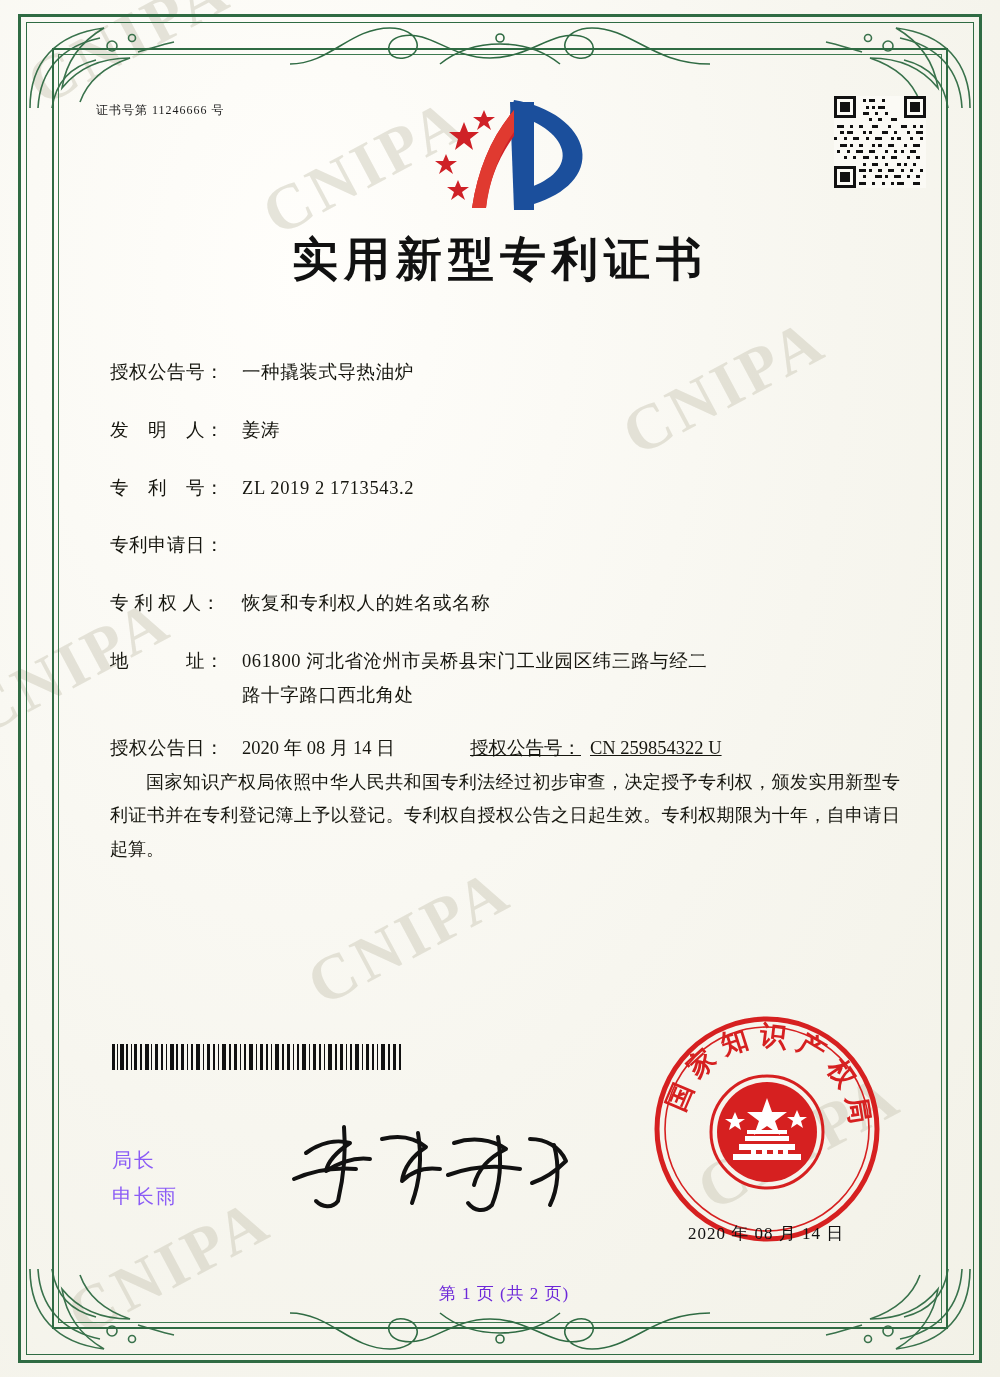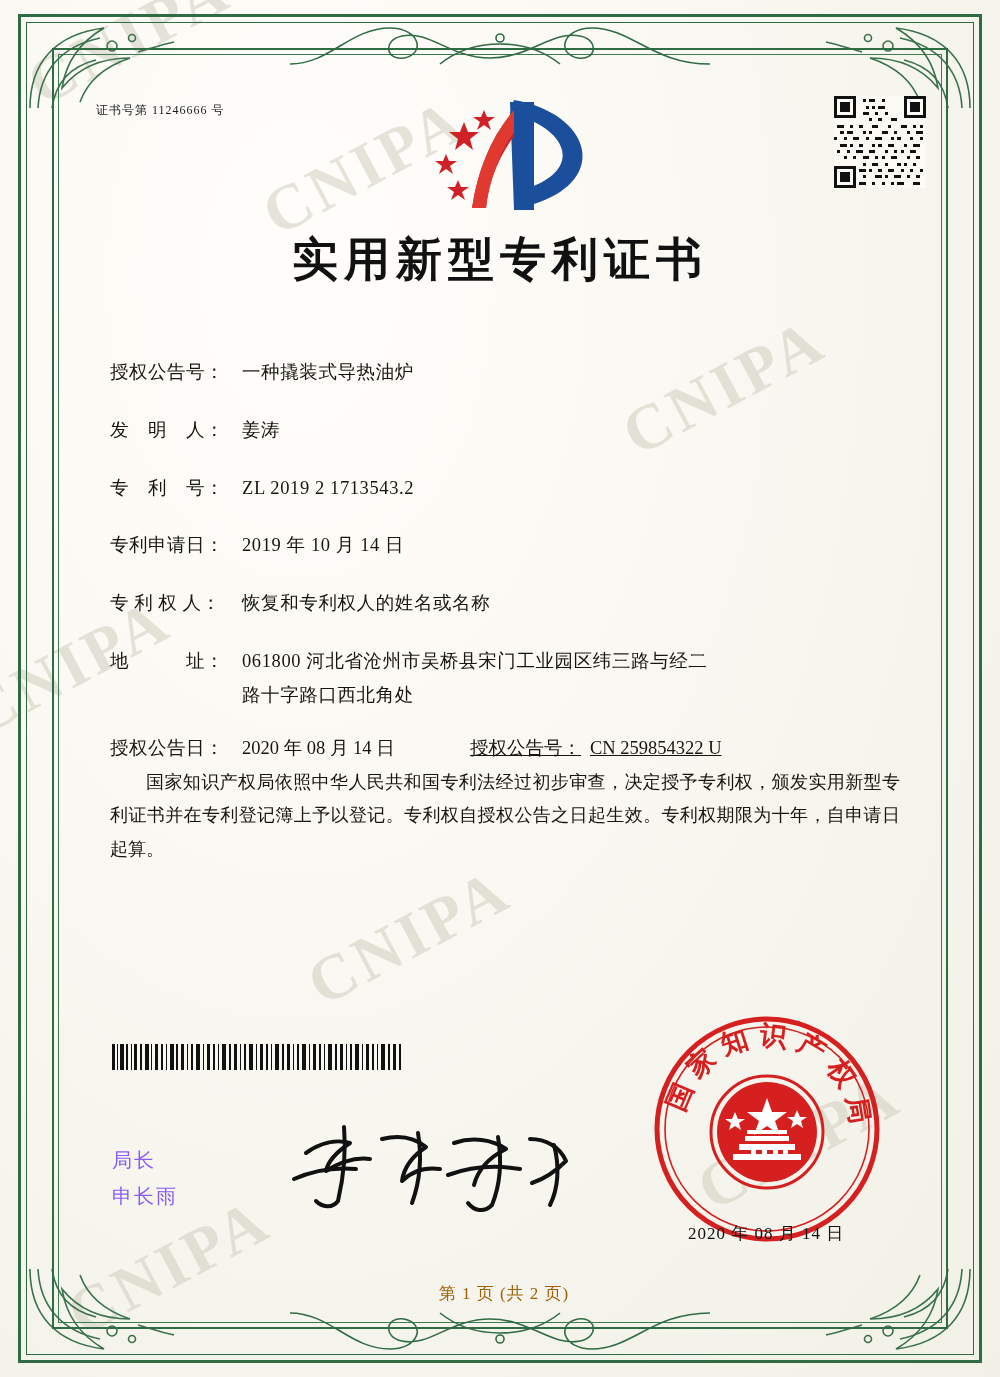--- a/index.html
+++ b/index.html
@@ -239,21 +239,21 @@
     letter-spacing: 1px;
   }
 
   .footer {
     position: absolute;
     left: 8px;
     right: 0;
     bottom: 18px;
     text-align: center;
     font-size: 17px;
-    color: #a16207;
+    color: #6d28d9;
     letter-spacing: 1px;
   }
 </style>
 </head>
 <body>
 
 <div class="page">
   <div class="paper-tint"></div>
 
   <div class="wm wm1">CNIPA</div>
@@ -462,21 +462,20 @@
       <div class="field-row">
         <div class="f-label">发　明　人：</div>
         <div class="f-value">姜涛</div>
       </div>
       <div class="field-row">
         <div class="f-label">专　利　号：</div>
         <div class="f-value">ZL 2019 2 1713543.2</div>
       </div>
       <div class="field-row">
         <div class="f-label">专利申请日：</div>
-        <div class="f-value">2019 年 10 月 14 日</div>
       </div>
       <div class="field-row">
         <div class="f-label">专 利 权 人：</div>
         <div class="f-value">恢复和专利权人的姓名或名称</div>
       </div>
 
       <div class="field-row" style="margin-bottom:6px">
         <div class="f-label">地　　　址：</div>
         <div class="f-value">061800  河北省沧州市吴桥县宋门工业园区纬三路与经二</div>
       </div>

